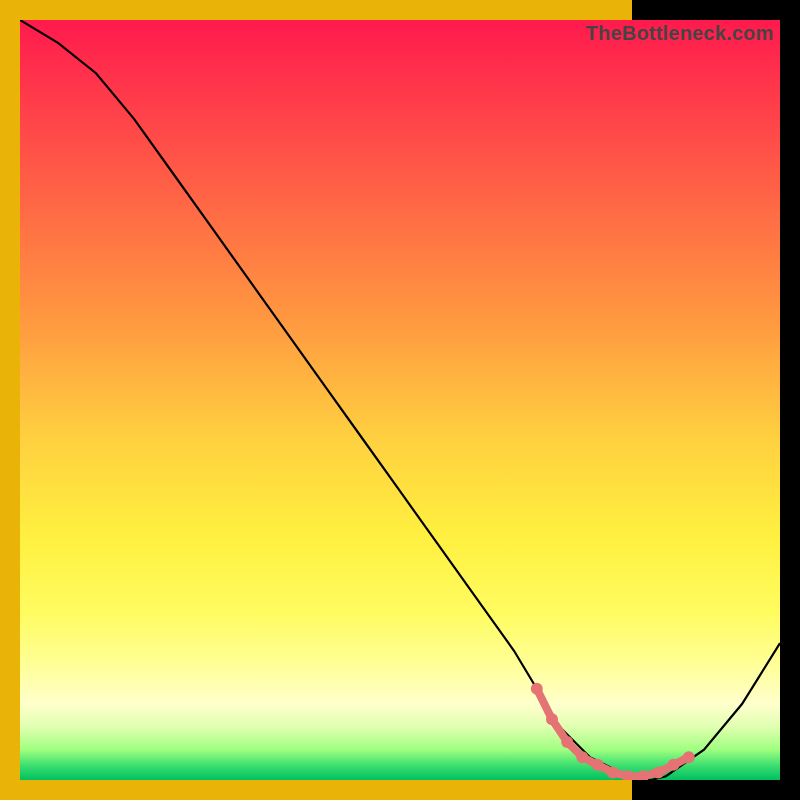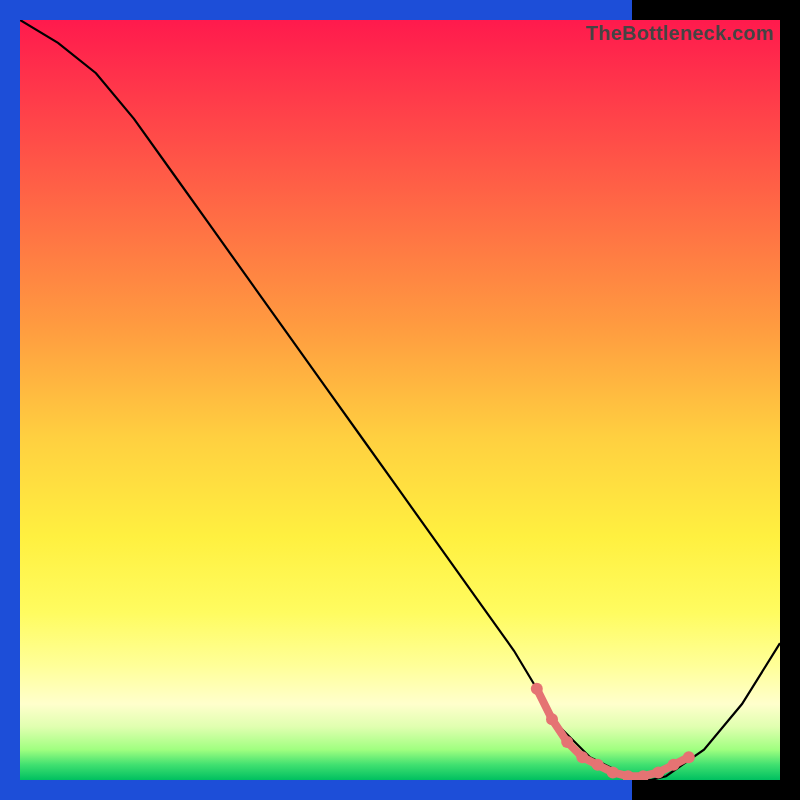--- a/index.html
+++ b/index.html
@@ -10,21 +10,21 @@
     background: #000;
     overflow: hidden;
     font-family: Arial, Helvetica, sans-serif;
   }
   .frame {
     position: absolute;
     left: 0;
     top: 0;
     width: 632px;
     height: 800px;
-    background: #1d4ed8;
+    background: #eab308;
     text-decoration: underline;
   }
   .plot {
     position: absolute;
     left: 20px;
     top: 20px;
     width: 760px;
     height: 760px;
     background: linear-gradient(
       to bottom,

